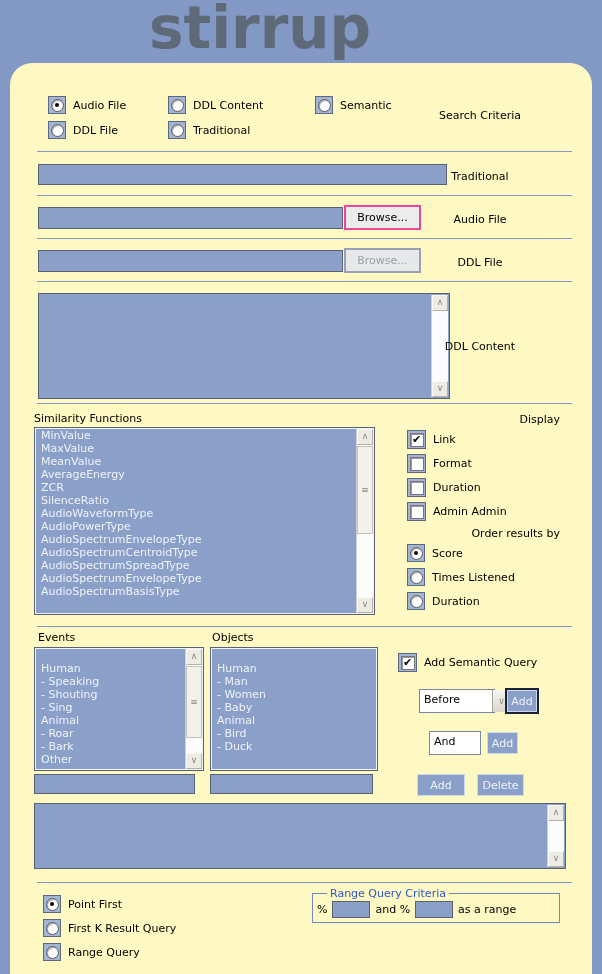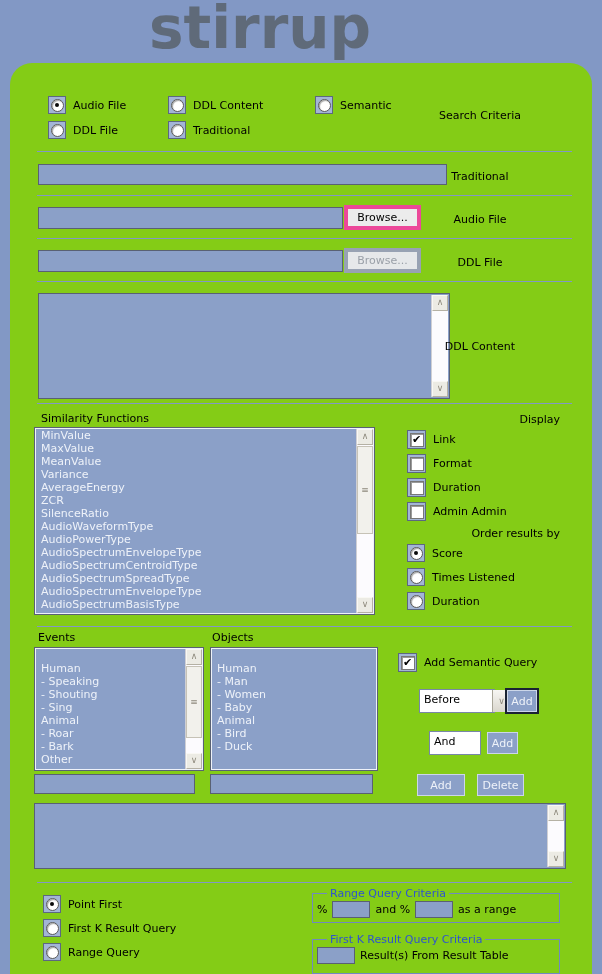--- a/index.html
+++ b/index.html
@@ -8,21 +8,21 @@
     background:#8298c5;
     font-family:"DejaVu Sans","Liberation Sans",sans-serif;
     font-size:11px;color:#000;
   }
   .logo{
     position:absolute;top:-6px;left:0;width:520px;text-align:center;
     font-size:58px;font-weight:bold;letter-spacing:0px;color:#5f6a79;z-index:5;
   }
   .panel{
     position:absolute;left:10px;top:63px;width:582px;height:911px;
-    background:#84cc16;border-radius:22px 22px 0 0;z-index:1;
+    background:#fef9c3;border-radius:22px 22px 0 0;z-index:1;
   }
   .dv{position:absolute;left:27px;width:535px;height:1px;background:#8298c5;}
   .lbl{font-size:11px;color:#000;white-space:nowrap;}
   .rowlab{position:absolute;left:370px;width:200px;text-align:center;font-size:11px;color:#000;}
   .ralign{position:absolute;left:350px;width:200px;text-align:right;font-size:11px;color:#000;}
 
   
   .radio{position:absolute;display:flex;align-items:center;gap:7px;cursor:default;}
   .rsq{width:16px;height:16px;background:#a3b5d6;border:1px solid #5c6880;display:flex;align-items:center;justify-content:center;flex:none;}
   .rc{width:11px;height:11px;border-radius:50%;background:#fff;border:1px solid #5a5a5a;display:flex;align-items:center;justify-content:center;box-shadow:inset 1px 1px 1px rgba(0,0,0,.35);}
@@ -42,21 +42,21 @@
   .lb{position:absolute;background:#8ba0c8;border:1px solid #596173;box-shadow:inset 0 0 0 1px #eef2f9;box-sizing:border-box;overflow:hidden;padding-top:1px;}
   .opt{height:13px;line-height:13px;padding-left:6px;font-size:11px;color:#eef2f9;white-space:nowrap;}
 
   
   .sb{position:absolute;top:1px;bottom:1px;right:1px;width:17px;background:#fcfbfe;border-left:1px solid #cfcfd4;box-sizing:border-box;}
   .sb .b{position:absolute;left:0;right:0;height:16px;background:#ecebe4;border:1px solid;border-color:#f9f8f4 #b5b1a4 #b5b1a4 #f9f8f4;color:#8d897c;font-size:9px;line-height:13px;text-align:center;box-sizing:border-box;}
   .sb .bu{top:0;}.sb .bd{bottom:0;}
   .sb .th{position:absolute;left:0;right:0;background:#f2f1ec;border:1px solid #c6c2b6;box-sizing:border-box;color:#8d897c;font-size:9px;display:flex;align-items:center;justify-content:center;}
 
   
-  .gbtn{position:absolute;background:#ececec;border:4px solid #ec4899;font-size:11px;color:#000;display:flex;align-items:center;justify-content:center;box-sizing:border-box;font-family:inherit;}
+  .gbtn{position:absolute;background:#ececec;border:2px solid #ec4899;font-size:11px;color:#000;display:flex;align-items:center;justify-content:center;box-sizing:border-box;font-family:inherit;}
   .gbtn.dis{color:#9aa0a8;border-color:#98a2b3;background:#e6e8ea;}
   .bbtn{position:absolute;background:#8ba0c8;border:1px solid #ccd7e9;color:#eef2f9;font-size:11px;display:flex;align-items:center;justify-content:center;box-sizing:border-box;font-family:inherit;}
   .bbtn.focus{box-shadow:0 0 0 2px #1a2333;}
 
   
   .selc{position:absolute;background:#fff;border:1px solid #7887a7;display:flex;align-items:stretch;font-size:11px;color:#000;box-sizing:border-box;gap:32px;}
   .selc .v{padding:3px 0 0 4px;flex:1;}
   .selc .ar{width:17px;background:linear-gradient(#f7f6f3,#dad7ce);border-left:1px solid #a9a699;color:#8d897c;font-size:9px;display:flex;align-items:center;justify-content:center;flex:none;}
 
   
@@ -128,26 +128,25 @@
   <div class="tarea" style="left:28px;top:230px;width:412px;height:106px">
     <div class="sb">
       <div class="b bu"><span>∧</span></div>
       <div class="b bd"><span>∨</span></div>
     </div>
   </div>
   <div class="rowlab" style="top:277px">DDL Content</div>
 
   <div class="dv" style="top:340px"></div>
 
-  <div class="lbl" style="position:absolute;left:31px;top:349px">Similarity Functions</div>
+  <div class="lbl" style="position:absolute;left:24px;top:349px">Similarity Functions</div>
   <div class="lb" style="left:24px;top:364px;width:341px;height:188px">
     <div class="opt">MinValue</div>
     <div class="opt">MaxValue</div>
     <div class="opt">MeanValue</div>
-    <div class="opt">Variance</div>
     <div class="opt">AverageEnergy</div>
     <div class="opt">ZCR</div>
     <div class="opt">SilenceRatio</div>
     <div class="opt">AudioWaveformType</div>
     <div class="opt">AudioPowerType</div>
     <div class="opt">AudioSpectrumEnvelopeType</div>
     <div class="opt">AudioSpectrumCentroidType</div>
     <div class="opt">AudioSpectrumSpreadType</div>
     <div class="opt">AudioSpectrumEnvelopeType</div>
     <div class="opt">AudioSpectrumBasisType</div>
@@ -299,21 +298,14 @@
     <legend>Range Query Criteria</legend>
     <div class="frow">
       <span>%</span>
       <input class="mini" value="" style="">
       <span>and %</span>
       <input class="mini" value="" style="">
       <span>as a range</span>
     </div>
   </fieldset>
 
-  <fieldset style="left:302px;top:870px;width:248px;height:41px">
-    <legend>First K Result Query Criteria</legend>
-    <div class="frow">
-      <input class="mini" value="" style="">
-      <span>Result(s) From Result Table</span>
-    </div>
-  </fieldset>
 
 </div>
 
 </body></html>

